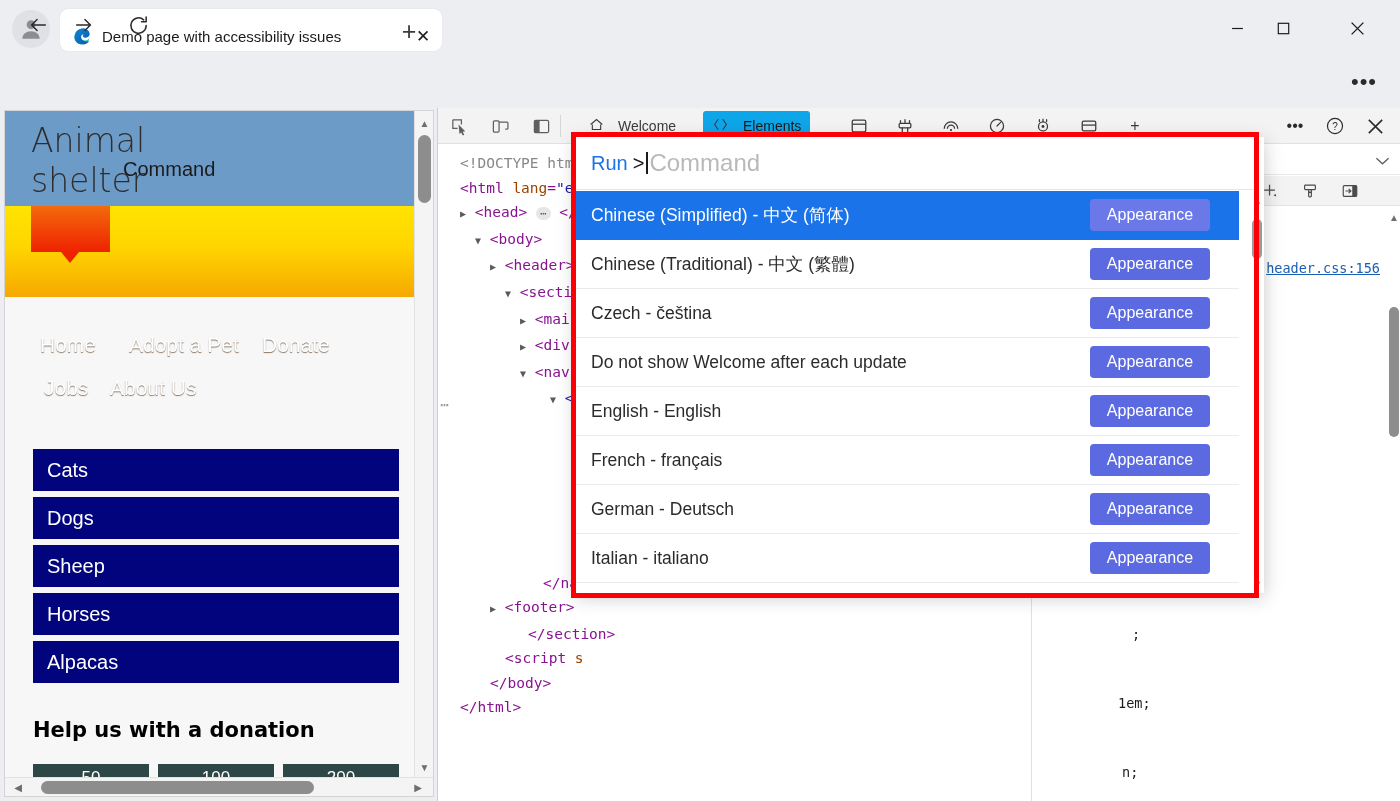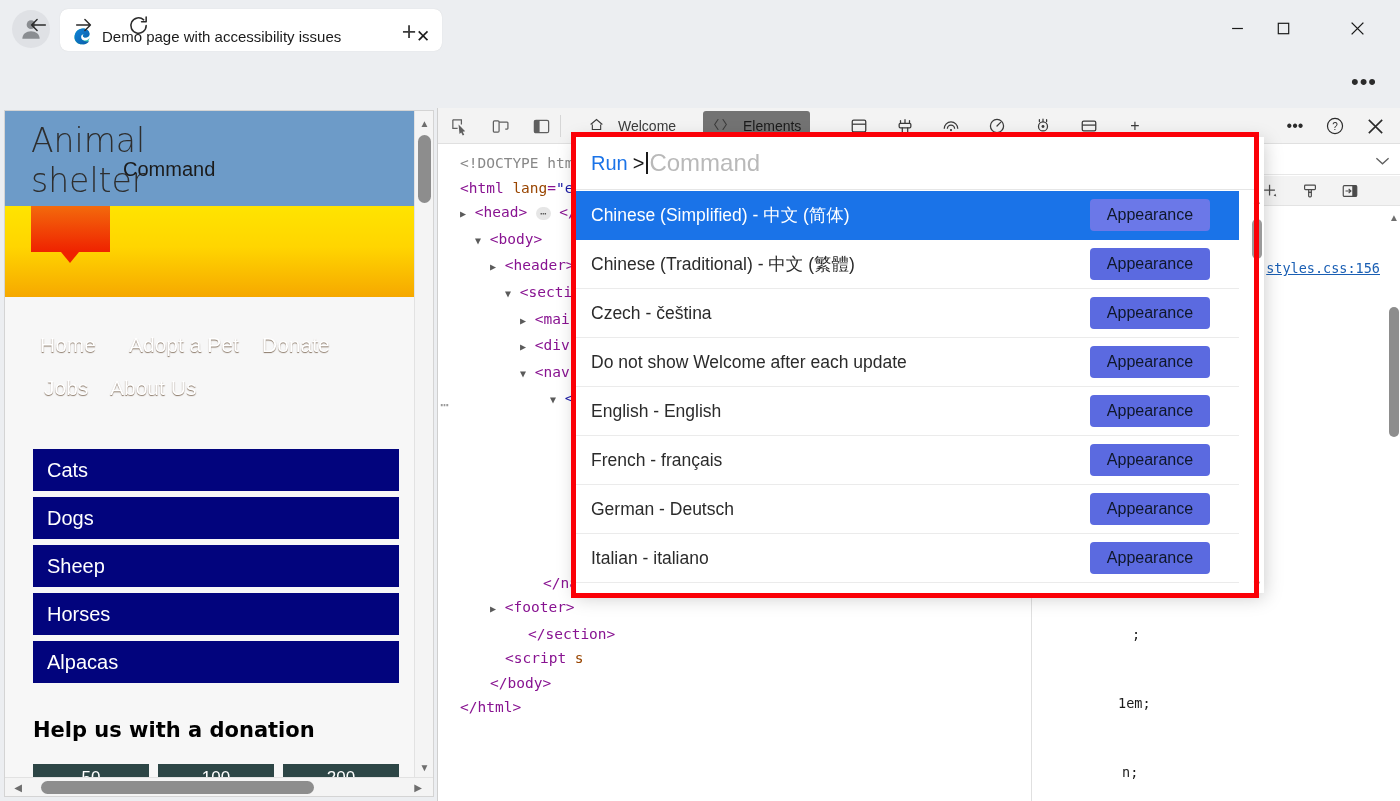--- a/index.html
+++ b/index.html
@@ -192,21 +192,21 @@
     display: flex; align-items: center; justify-content: center; color: #5f5f5f;
   }
   .dt-sep {
     position: absolute; top: 7px; width: 1px; height: 22px; background: #d6d6d6;
   }
   .dt-tab {
     position: absolute; top: 3px; height: 30px;
     display: flex; align-items: center; gap: 14px; padding: 0 9px;
     font-size: 14px; color: #3b3b3b; border-radius: 3px 3px 0 0;
   }
-  .dt-tab.active { background: #737373; color: #1b1b1b; }
+  .dt-tab.active { background: #0ea5e9; color: #1b1b1b; }
   .dt-itab {
     position: absolute; top: 5px; width: 30px; height: 26px;
     display: flex; align-items: center; justify-content: center; color: #3b3b3b;
   }
   .dt-right-ic {
     position: absolute; top: 6px; width: 28px; height: 24px;
     display: flex; align-items: center; justify-content: center; color: #2b2b2b;
   }
 
   
@@ -309,21 +309,21 @@
   }
   .cmd-item {
     position: relative; height: 49px; border-bottom: 1px solid #ebebeb;
     display: flex; align-items: center; padding: 0 0 0 15px;
   }
   .cmd-item.sel { background: #1a73e8; border-bottom-color: #1a73e8; }
   .cmd-label { font-size: 17.5px; color: #2b2b2b; flex: 1 1 auto; }
   .cmd-item.sel .cmd-label { color: #ffffff; }
   .cmd-badge {
     margin-right: 29px; width: 120px; height: 32px; border-radius: 4px;
-    background: #5b6ae0; color: #0f172a; font-size: 16px;
+    background: #5b6ae0; color: #ffffff; font-size: 16px;
     display: flex; align-items: center; justify-content: center;
   }
   .cmd-item.sel .cmd-badge { background: #6b78e8; }
 
   .cmd-vscroll {
     position: absolute; right: 0; top: 54px; width: 15px; height: 402px;
     background: #ffffff;
   }
   .cmd-vthumb {
     position: absolute; left: 3px; top: 28px; width: 10px; height: 40px;
@@ -604,21 +604,21 @@
         <div class="st-tb-ic" style="left:304px">
           <svg width="18" height="18" viewBox="0 0 20 20">
               <rect x="2.5" y="4" width="15" height="12" rx="1.3" fill="none" stroke="#4b4b4b" stroke-width="1.3"></rect>
               <rect x="12.5" y="4" width="5" height="12" fill="#4b4b4b"></rect>
               <path d="M5 10h5.5M8.5 7.6L11 10l-2.5 2.4" fill="none" stroke="#4b4b4b" stroke-width="1.3"></path>
             </svg>
         </div>
       </div>
 
       <div class="st-body">
-        <div class="st-row" style="height:23px"><span class="st-link" style="top:0">styles.css:156</span></div>
+        <div class="st-row" style="height:23px"><span class="st-link" style="top:0">header.css:156</span></div>
         <div style="height:120px"></div>
         <div class="st-ua">ent stylesheet</div>
         <div style="height:16px"></div>
         <div style="padding-left:92px">;</div>
         <div style="padding-left:78px">1em;</div>
         <div style="padding-left:82px">n;</div>
         
         
         
         

